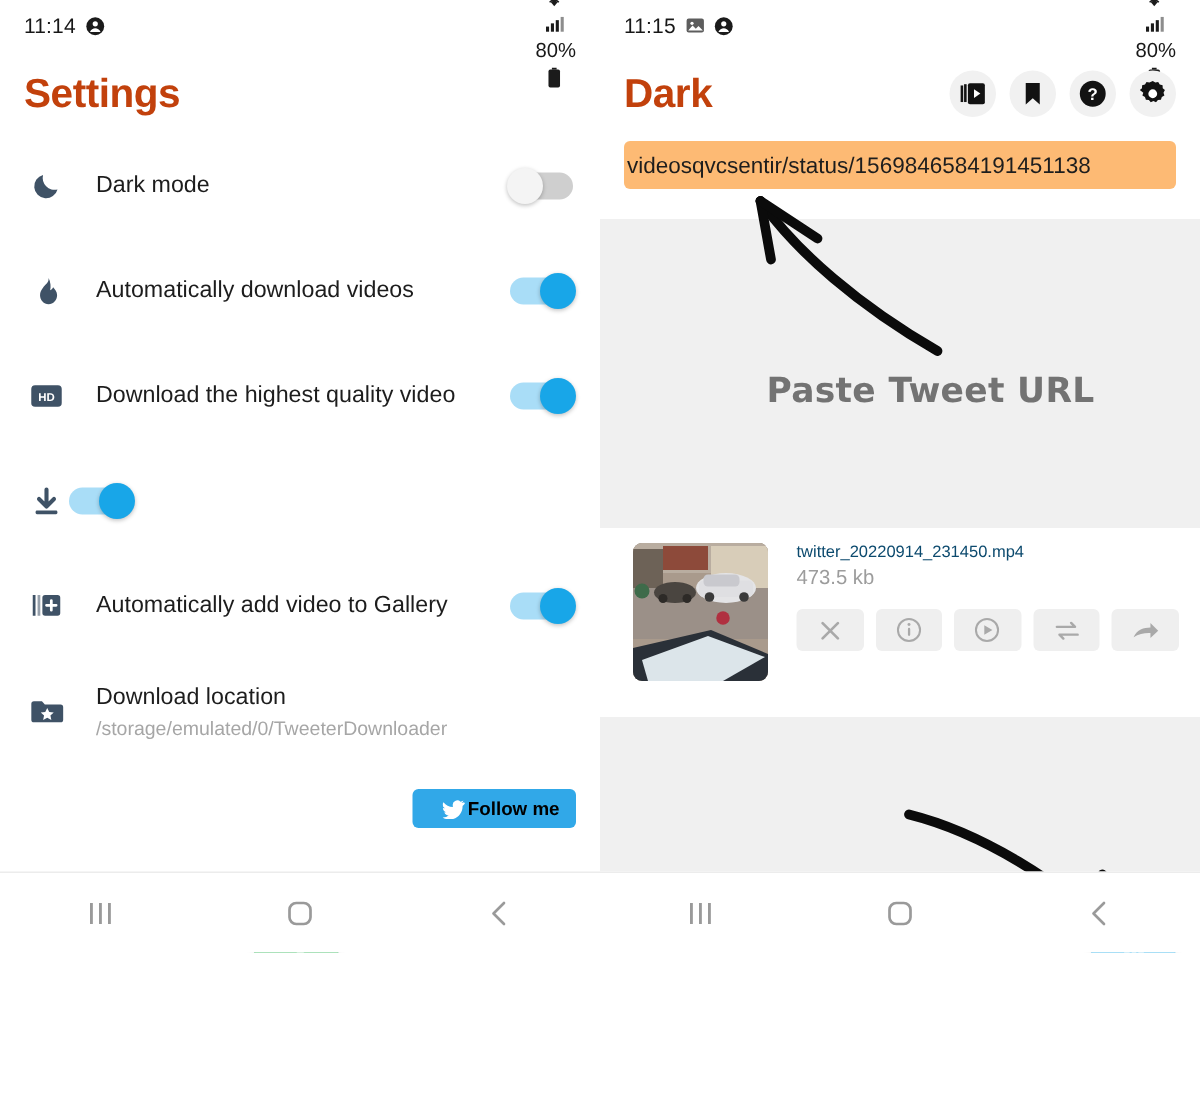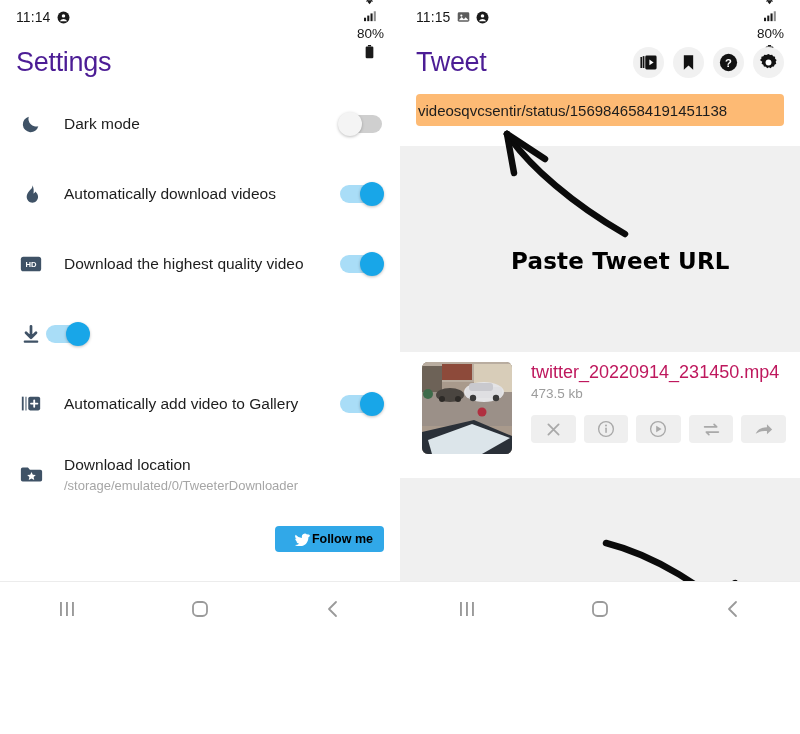--- a/index.html
+++ b/index.html
@@ -25,21 +25,21 @@
   .sb-right { display: flex; align-items: center; gap: 4px; flex-direction: column; }
   .sb-pct { font-size: 13.5px; color: #171717; margin-left: 1px; }
   .glyph { display: inline-flex; align-items: center; }
 
   
   .page-header {
     display: flex; align-items: center; padding: 0 16px;
     height: 56px;
   }
   .page-title {
-    font-size: 27px; font-weight: normal; color: #4c1d95;
+    font-size: 27px; font-weight: bold; color: #c2410c;
     letter-spacing: -0.3px;
   }
   .header-actions { margin-left: auto; display: flex; gap: 9px; }
   .hdr-icon-btn {
     width: 31px; height: 31px; border-radius: 50%;
     background: #f1f1f1; display: flex; align-items: center;
     justify-content: center; border: none; cursor: pointer;
   }
 
   
@@ -103,34 +103,34 @@
   .url-text {
     font-size: 15px; color: #1d1d1d; white-space: nowrap;
     margin-left: -6px;
   }
   .content-area {
     position: absolute; left: 0; right: 0; top: 146px; bottom: 54px;
     background: #f0f0f0;
   }
   .annot-text {
     position: absolute; left: 111px; top: 102px;
-    font-size: 23px; font-weight: bold; color: #000000;
+    font-size: 23px; font-weight: bold; color: #737373;
     letter-spacing: .2px; font-family: "DejaVu Sans", sans-serif;
   }
   .video-card {
     position: absolute; left: 0; right: 0; top: 206px; height: 126px;
     background: #ffffff; display: flex; padding: 10px 14px 10px 22px;
   }
   .thumb {
     width: 90px; height: 92px; border-radius: 6px; overflow: hidden;
     flex: 0 0 90px; position: relative; background: #8b8378;
   }
   .thumb svg { display: block; }
   .card-body { padding-left: 19px; flex: 1; min-width: 0; }
-  .file-name { font-size: 18px; color: #be185d; white-space: nowrap; }
+  .file-name { font-size: 11px; color: #0c4a6e; white-space: nowrap; }
   .file-size { font-size: 13.5px; color: #9c9c9c; margin-top: 3px; }
   .card-actions { display: flex; gap: 8px; margin-top: 14px; }
   .act-btn {
     width: 46px; height: 28px; border-radius: 4px; background: #efefef;
     border: none; display: flex; align-items: center; justify-content: center;
     cursor: pointer; color: #a4a4a4;
   }
   .blue-fab {
     position: absolute; left: 327px; top: 611px;
     width: 57px; height: 57px; border-radius: 50%;
@@ -384,21 +384,21 @@
         <span class="glyph">
           <svg width="9" height="14" viewBox="0 0 10 16">
               <rect x="3.2" y="0" width="3.6" height="1.6" fill="#1b1b1b"></rect>
               <rect x="0.6" y="1.6" width="8.8" height="13.6" rx="1.4" fill="#1b1b1b"></rect>
             </svg>
         </span>
       </div>
     </div>
 
     <div class="page-header">
-      <div class="page-title">Tweet</div>
+      <div class="page-title">Dark</div>
       <div class="header-actions">
         <button class="hdr-icon-btn">
           <svg width="17" height="17" viewBox="0 0 20 20">
               <rect x="0.5" y="3.5" width="2" height="13" fill="#121212"></rect>
               <rect x="3.2" y="2.5" width="2" height="14" fill="#121212"></rect>
               <rect x="6.2" y="1.8" width="13.3" height="16.4" rx="1.6" fill="#121212"></rect>
               <path d="M11 6.5l5 3.4-5 3.4z" fill="#fff"></path>
             </svg>
         </button>
         <button class="hdr-icon-btn">

